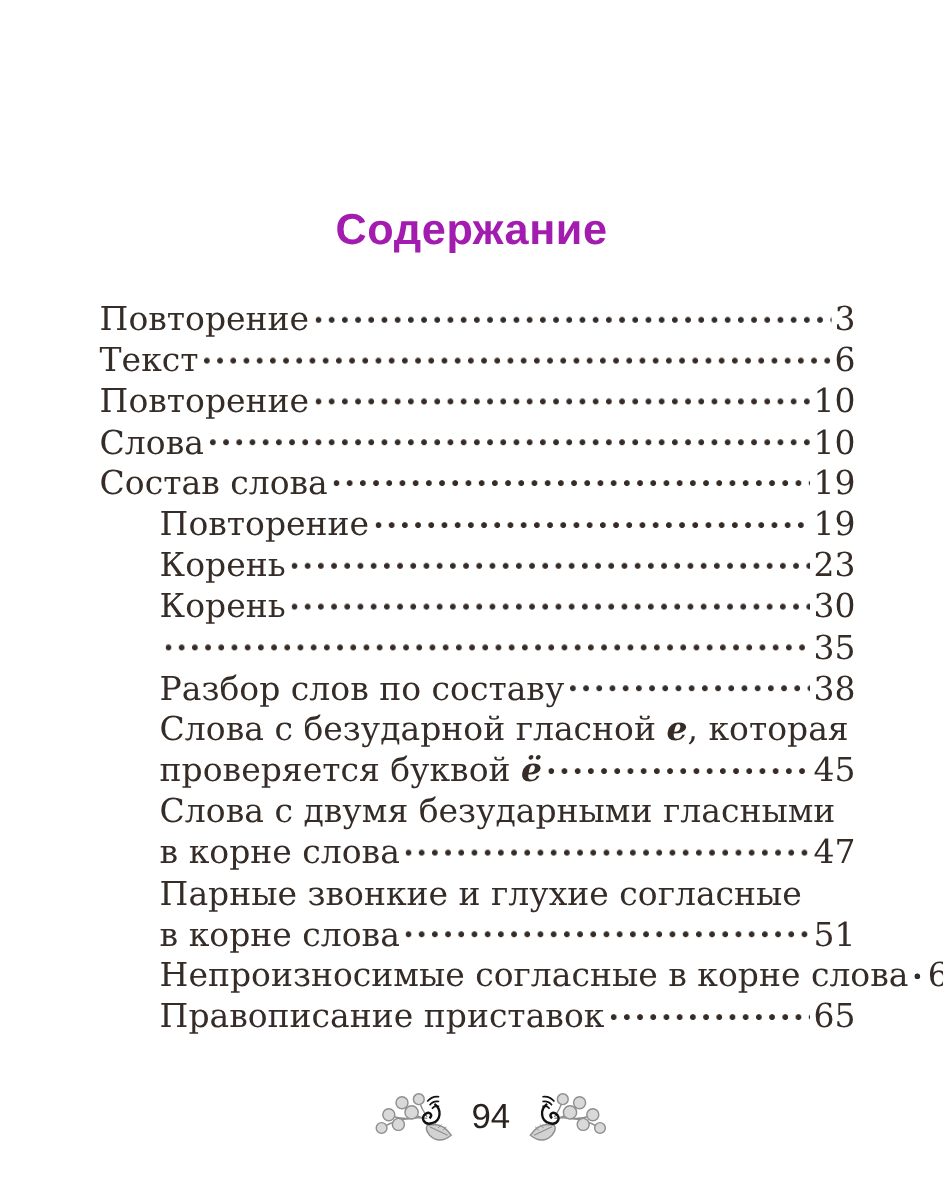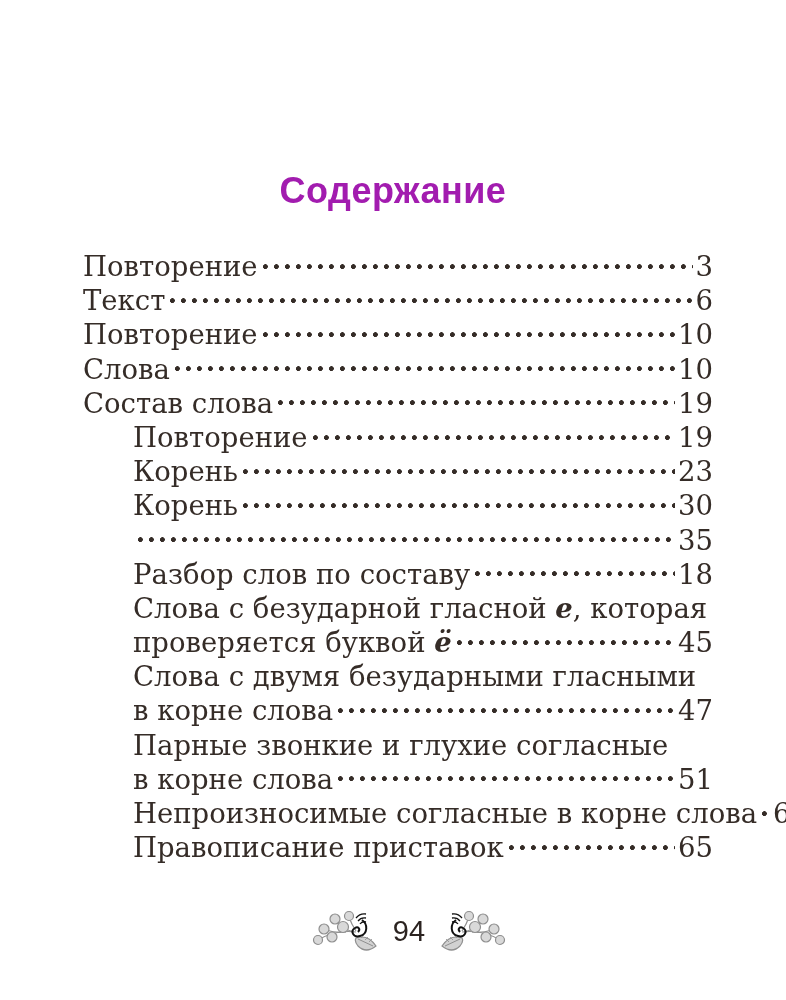--- a/index.html
+++ b/index.html
@@ -127,21 +127,21 @@
         <span class="toc-dots"></span>
         <span class="toc-page">30</span>
       </div>
       <div class="toc-row indented">
         <span class="toc-dots"></span>
         <span class="toc-page">35</span>
       </div>
       <div class="toc-row indented">
         <span class="toc-label"><span>Разбор слов по составу</span></span>
         <span class="toc-dots"></span>
-        <span class="toc-page">18</span>
+        <span class="toc-page">38</span>
       </div>
       <div class="toc-row indented">
         <span class="toc-label"><span>Слова с безударной гласной </span><span class="em">е</span><span>, которая</span></span>
       </div>
       <div class="toc-row indented">
         <span class="toc-label"><span>проверяется буквой </span><span class="em">ё</span></span>
         <span class="toc-dots"></span>
         <span class="toc-page">45</span>
       </div>
       <div class="toc-row indented">

